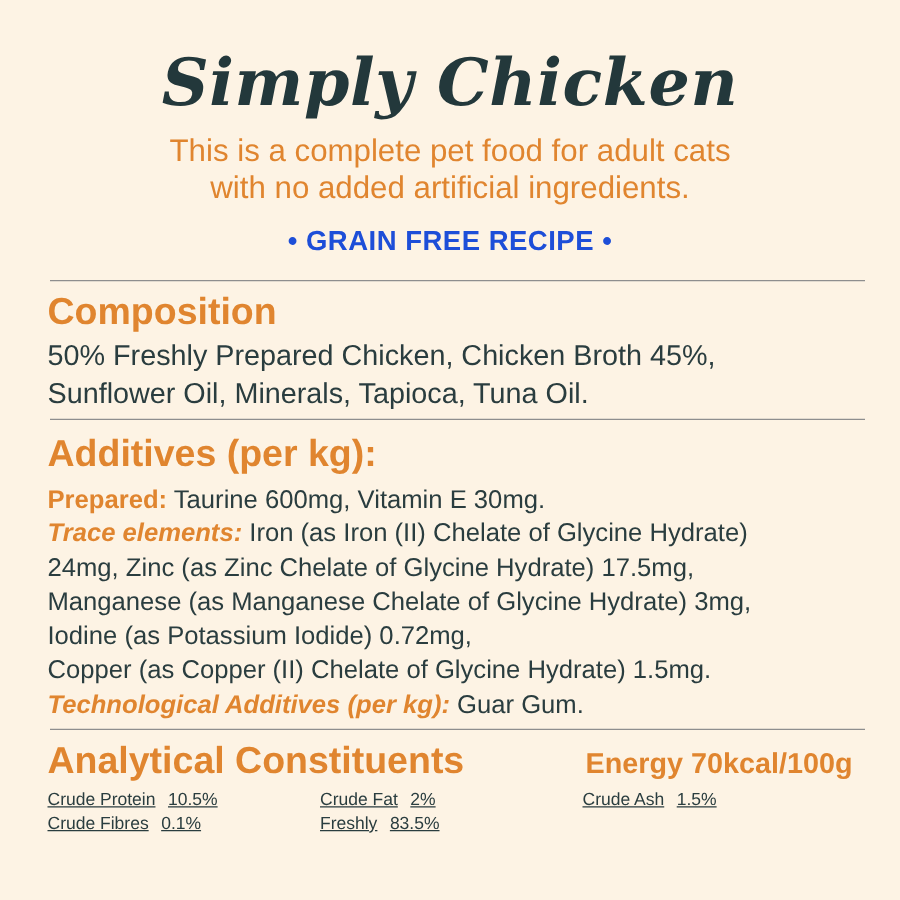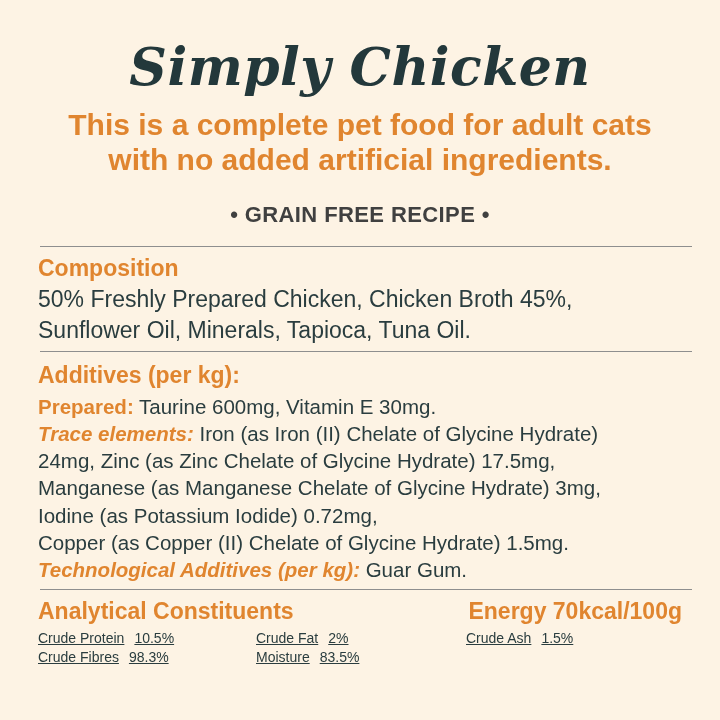--- a/index.html
+++ b/index.html
@@ -29,46 +29,46 @@
     font-weight: bold;
     font-size: 52px;
     letter-spacing: 0.5px;
     color: #23383b;
     margin: 6px 0 10px 0;
     line-height: 1.05;
   }
   .subtitle {
     text-align: center;
     color: #e0852f;
-    font-weight: bold;
-    font-size: 30px;
+    font-weight: normal;
+    font-size: 25px;
     line-height: 1.18;
-    margin: 2px 18px 21px 18px;
+    margin: 2px 18px 10px 18px;
   }
   .recipe {
     text-align: center;
     font-weight: bold;
     font-size: 22px;
-    color: #404040;
+    color: #1d4ed8;
     letter-spacing: 0.4px;
     margin: 4px 0 12px 0;
   }
   hr.sep {
     border: none;
     border-top: 1px solid #8e8e8e;
     margin: 6px 6px 8px 6px;
     width: 100%;
   }
   .section {
     padding: 0 4px;
   }
   .head {
     color: #e0852f;
     font-weight: bold;
-    font-size: 23px;
+    font-size: 30px;
     margin-bottom: 2px;
   }
   .body-text {
     font-size: 23px;
     line-height: 1.32;
     color: #2a3d3f;
   }
   .inline-head {
     color: #e0852f;
     font-weight: bold;
@@ -166,24 +166,24 @@
         </div>
         <div class="c2">
           <span class="cname">Crude Fat</span><span class="cval">2%</span>
         </div>
         <div class="c3">
           <span class="cname">Crude Ash</span><span class="cval">1.5%</span>
         </div>
       </div>
       <div class="crow">
         <div class="c1">
-          <span class="cname">Crude Fibres</span><span class="cval">98.3%</span>
+          <span class="cname">Crude Fibres</span><span class="cval">0.1%</span>
         </div>
         <div class="c2">
-          <span class="cname">Moisture</span><span class="cval">83.5%</span>
+          <span class="cname">Freshly</span><span class="cval">83.5%</span>
         </div>
         <div class="c3">
           <span class="cname"></span><span class="cval"></span>
         </div>
       </div>
     </div>
   </div>
 
 </div>
 

